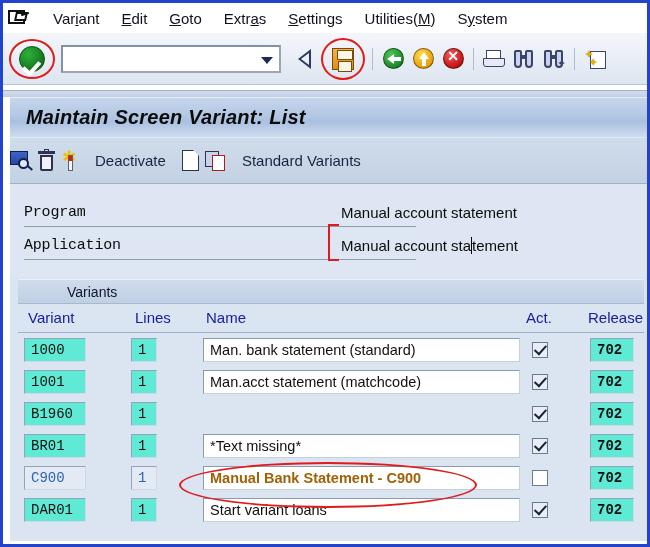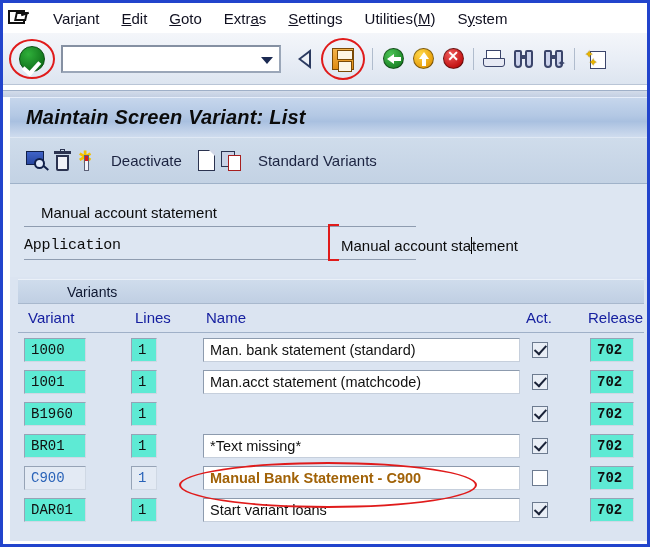--- a/index.html
+++ b/index.html
@@ -294,21 +294,20 @@
   }
 
   
   .apptoolbar {
     position: absolute; left: 10px; top: 137px;
     width: 637px; height: 47px;
     background: linear-gradient(to bottom,#cfdceb 0%, #c3d2e4 100%);
     border-top: 1px solid #dfe8f4;
     border-bottom: 1px solid #9fb2c9;
     display: flex; align-items: center;
-    padding-left: 16px;
     z-index: 9;
   }
   .app-btn {
     height: 34px;
     display: flex; align-items: center; justify-content: center;
     margin-right: 6px;
     flex: none;
   }
   .app-btn.txt {
     font-size: 15px; color: #1b2340;
@@ -668,20 +667,21 @@
       <div class="icon-copy">
         <div class="b"></div>
           <div class="f"></div>
       </div>
     </div>
     <div class="app-btn txt">Standard Variants</div>
   </div>
 
   <div class="formarea">
     <div class="form-row r1">
+      <div class="form-label">Program</div>
       <div class="form-value">Manual account statement</div>
     </div>
     <div class="form-underline u1"></div>
 
     <div class="form-row r2">
       <div class="form-label">Application</div>
       <div class="form-value"><span>Manual account sta</span><span class="caret"></span><span>tement</span></div>
     </div>
     <div class="form-underline u2"></div>
 

